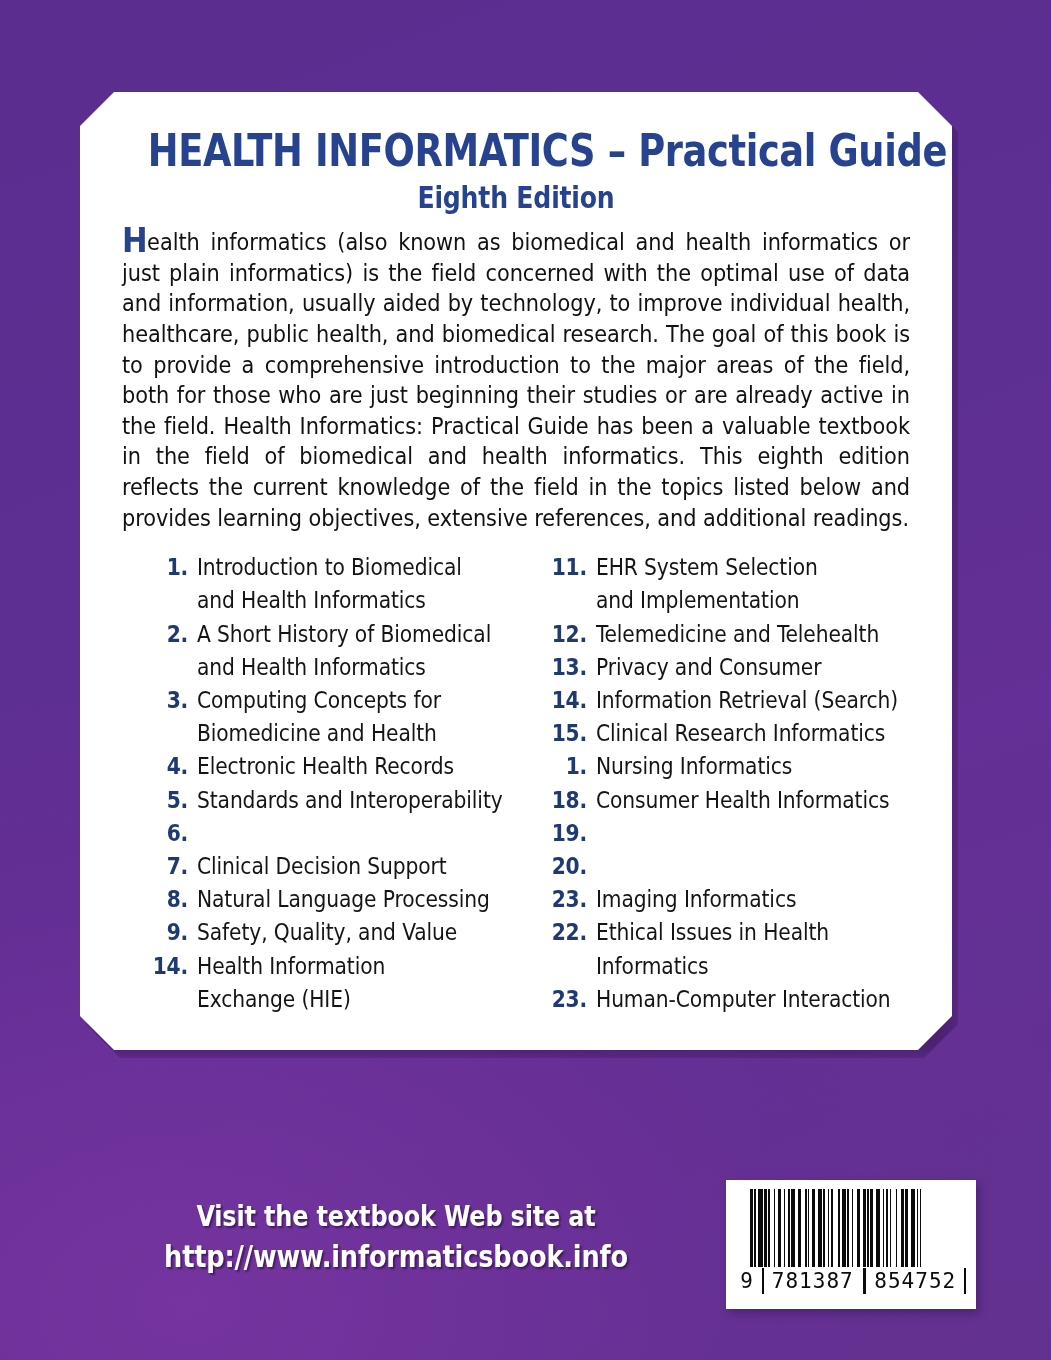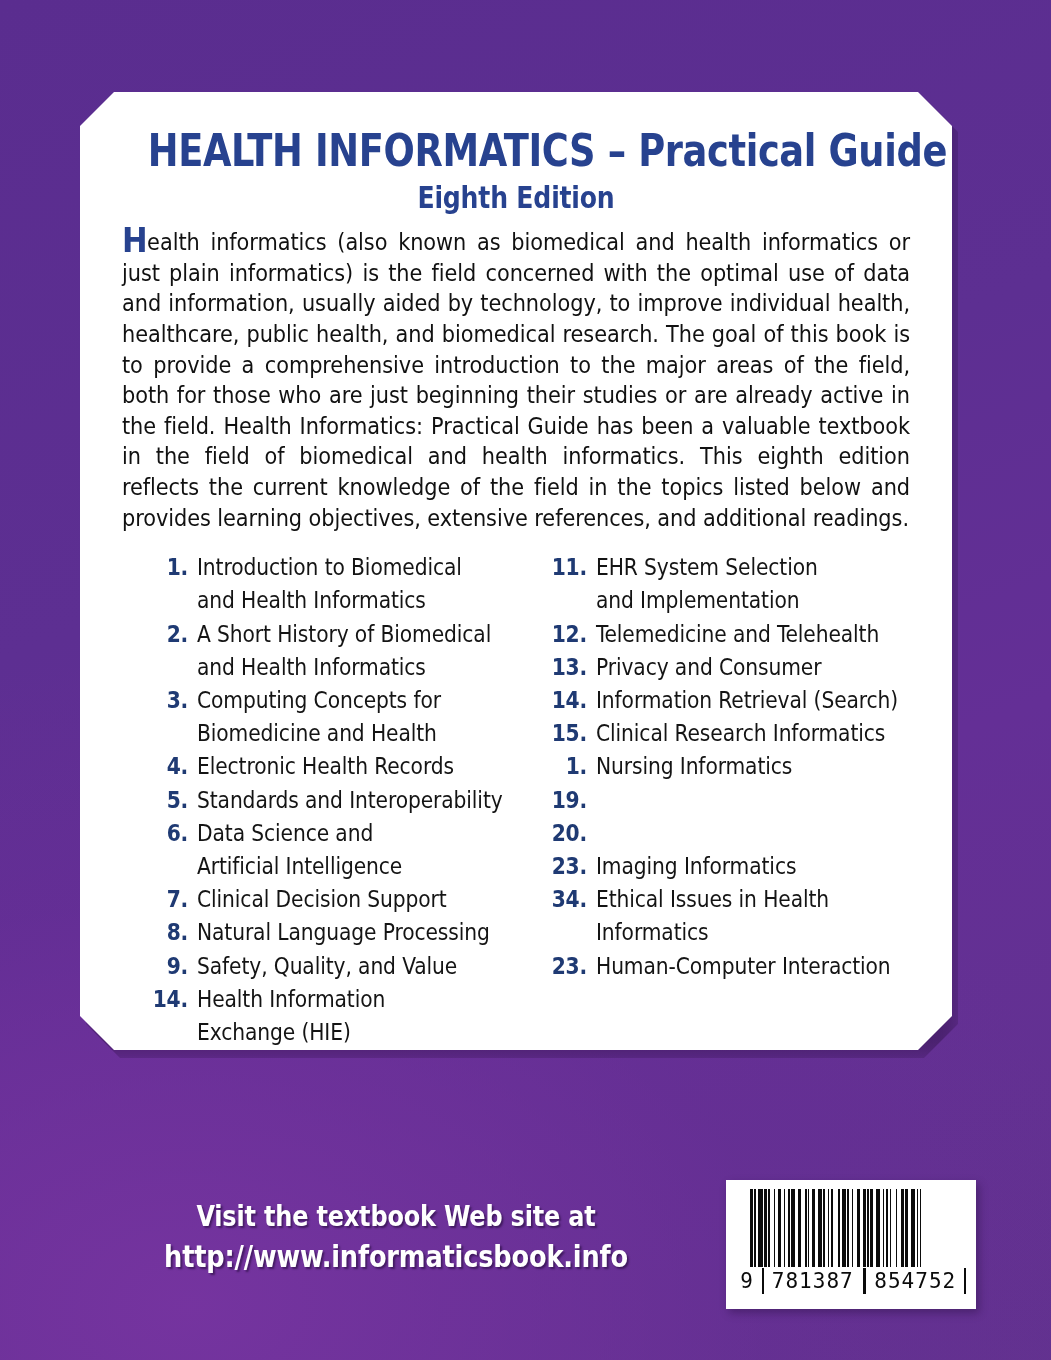--- a/index.html
+++ b/index.html
@@ -245,22 +245,20 @@
           <div class="chapter">
             <div class="num">4.</div>
             <div class="chapter-label">Electronic Health Records</div>
           </div>
           <div class="chapter">
             <div class="num">5.</div>
             <div class="chapter-label">Standards and Interoperability</div>
           </div>
           <div class="chapter">
             <div class="num">6.</div>
-            <div class="chapter-label">Data Science and
-Artificial Intelligence</div>
           </div>
           <div class="chapter">
             <div class="num">7.</div>
             <div class="chapter-label">Clinical Decision Support</div>
           </div>
           <div class="chapter">
             <div class="num">8.</div>
             <div class="chapter-label">Natural Language Processing</div>
           </div>
           <div class="chapter">
@@ -293,31 +291,35 @@
           </div>
           <div class="chapter">
             <div class="num">15.</div>
             <div class="chapter-label">Clinical Research Informatics</div>
           </div>
           <div class="chapter">
             <div class="num">1.</div>
             <div class="chapter-label">Nursing Informatics</div>
           </div>
           <div class="chapter">
+            <div class="num">18.</div>
+            <div class="chapter-label">Consumer Health Informatics</div>
+          </div>
+          <div class="chapter">
             <div class="num">19.</div>
           </div>
           <div class="chapter">
             <div class="num">20.</div>
           </div>
           <div class="chapter">
             <div class="num">23.</div>
             <div class="chapter-label">Imaging Informatics</div>
           </div>
           <div class="chapter">
-            <div class="num">34.</div>
+            <div class="num">22.</div>
             <div class="chapter-label">Ethical Issues in Health
 Informatics</div>
           </div>
           <div class="chapter">
             <div class="num">23.</div>
             <div class="chapter-label">Human-Computer Interaction</div>
           </div>
         </div>
     </div>
 

